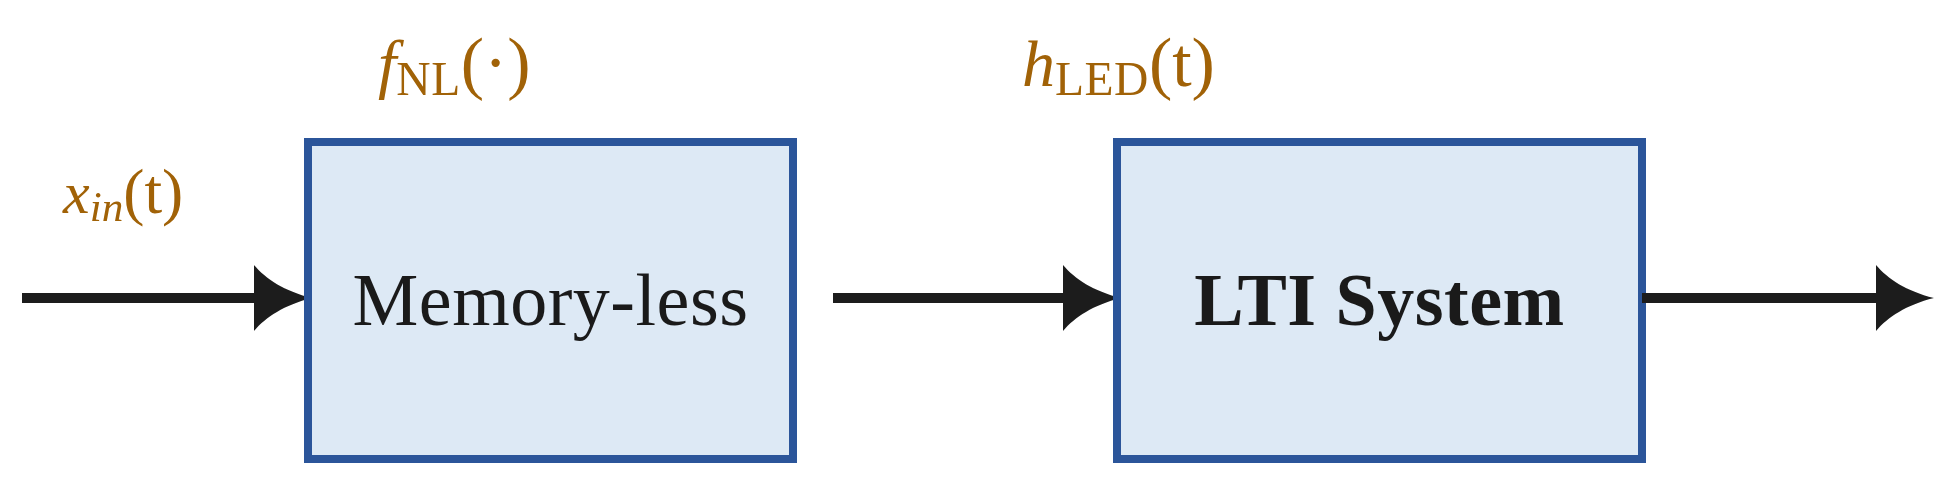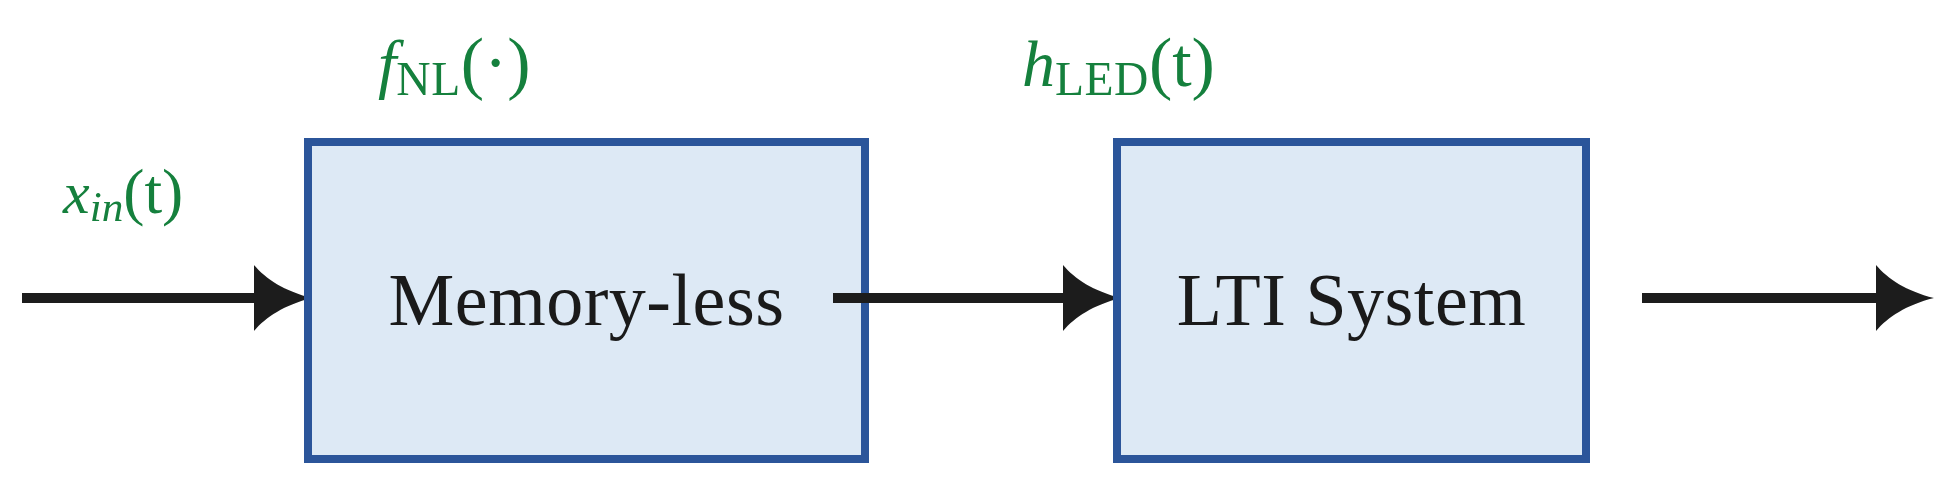--- a/index.html
+++ b/index.html
@@ -30,27 +30,27 @@
     justify-content: center;
   }
   .block-line {
     font-family: "Liberation Serif", "DejaVu Serif", serif;
     font-size: 74px;
     line-height: 1.05;
     color: #1a1a1a;
     white-space: nowrap;
     letter-spacing: 0.5px;
   }
-  #block-nl  { left: 304px;  top: 138px; width: 565px; height: 325px; }
-  #block-lti { left: 1113px; top: 138px; width: 477px; height: 325px; }
+  #block-nl  { left: 304px;  top: 138px; width: 493px; height: 325px; }
+  #block-lti { left: 1113px; top: 138px; width: 533px; height: 325px; font-weight: bold; }
 
   
   .mathlabel {
     position: absolute;
-    color: #15803d;
+    color: #a16207;
     white-space: nowrap;
     font-family: "Liberation Serif", "DejaVu Serif", serif;
     font-size: 66px;
     line-height: 1;
     text-align: center;
   }
   .mvar  { font-style: italic; }
   .msub  { font-style: normal; font-size: 0.72em; vertical-align: -0.18em; letter-spacing: 0.5px; }
   .msubi { font-style: italic; font-size: 0.72em; vertical-align: -0.18em; }
   .mparen { font-style: normal; font-size: 1.06em; }

